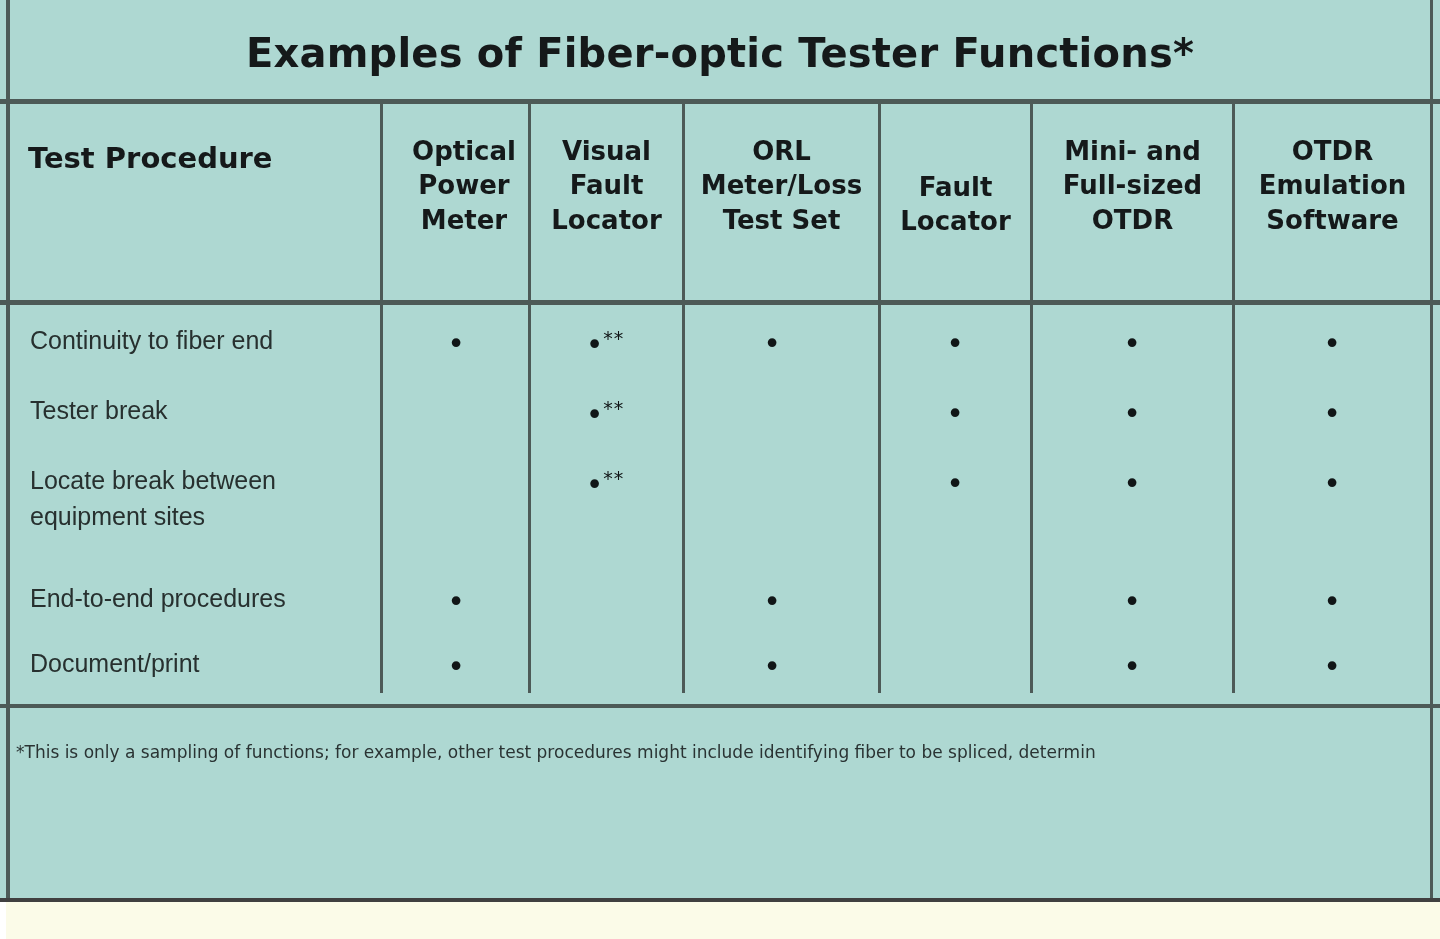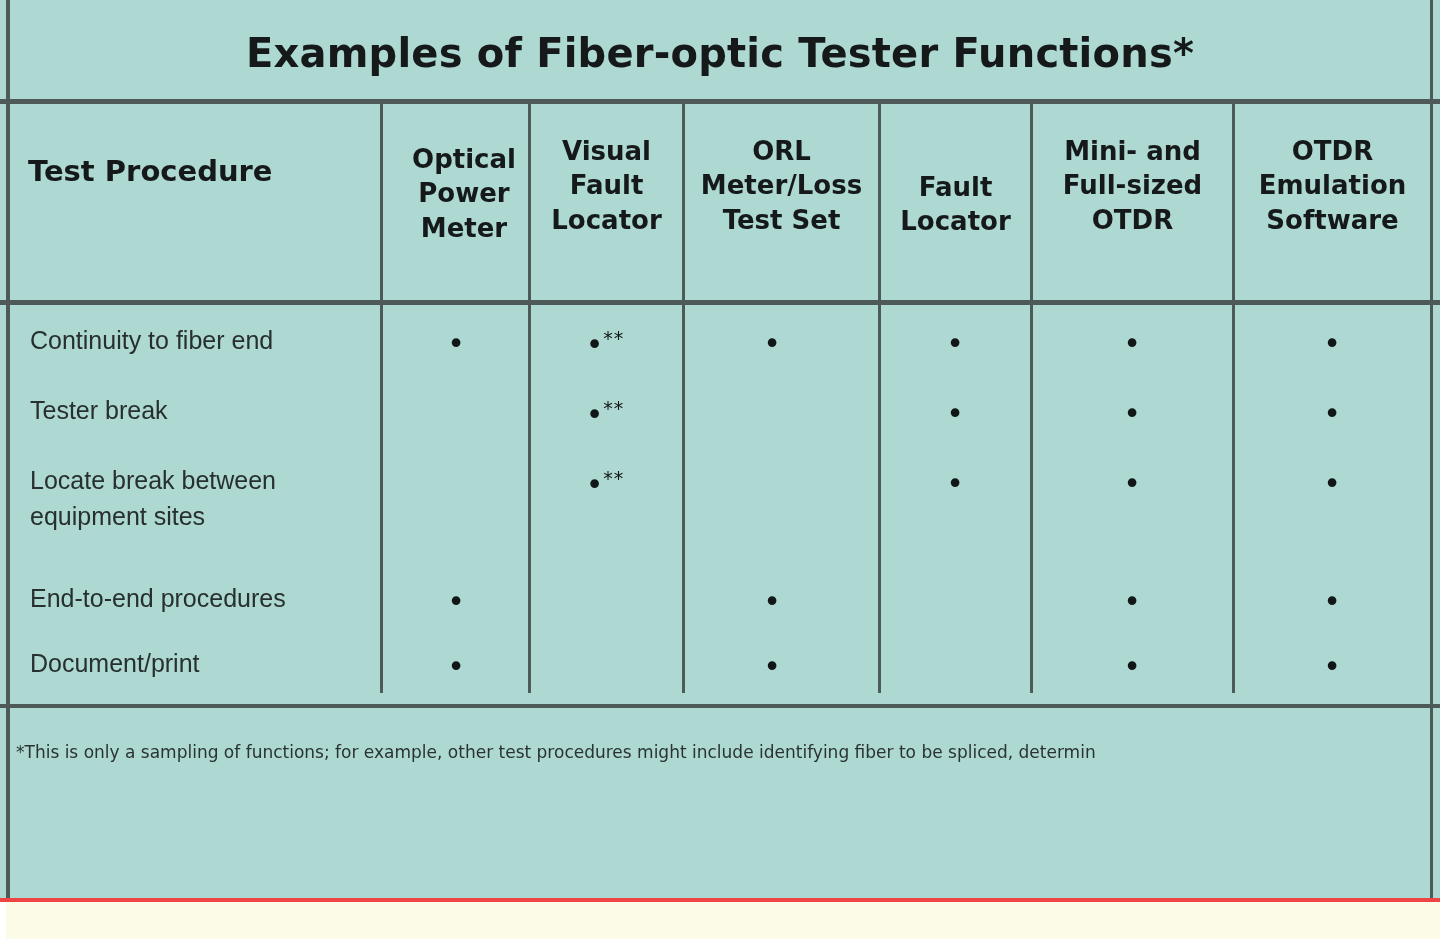--- a/index.html
+++ b/index.html
@@ -10,21 +10,21 @@
   body {
     width: 1440px;
     height: 939px;
     font-family: "Liberation Sans", sans-serif;
     overflow: hidden;
   }
   #page {
     position: relative;
     width: 1440px;
     height: 939px;
-    background: #ef4444;
+    background: #404040;
   }
   
   .panel {
     position: absolute;
     left: 0;
     top: 0;
     width: 1440px;
     height: 898px;
     background: #aed8d2;
     box-sizing: border-box;
@@ -128,21 +128,21 @@
     text-align: center;
     font-size: 26px;
     font-weight: bold;
     line-height: 1.32;
     color: #15191a;
     font-family: "DejaVu Sans", sans-serif;
   }
   .hdr-first {
     justify-content: flex-start;
     padding-left: 18px;
-    padding-top: 48px;
+    padding-top: 35px;
   }
   .hdr-first .hdr-text {
     text-align: left;
     font-size: 29px;
   }
 
   
   .body-area {
     position: absolute;
     top: 201px;
@@ -228,21 +228,21 @@
       <div class="vsep" style="left:518px;"></div>
       <div class="vsep" style="left:672px;"></div>
       <div class="vsep" style="left:868px;"></div>
       <div class="vsep" style="left:1020px;"></div>
       <div class="vsep" style="left:1222px;"></div>
 
       <div class="hdr hdr-first" style="left:0px;width:370px;">
         <div class="hdr-text nl">Test Procedure</div>
       </div>
 
-      <div class="hdr" style="left:373px;width:162px;margin-top:8px;">
+      <div class="hdr" style="left:373px;width:162px;">
         <div class="hdr-text nl">Optical<br>Power<br>Meter</div>
       </div>
 
       <div class="hdr" style="left:521px;width:151px;">
         <div class="hdr-text nl">Visual<br>Fault<br>Locator</div>
       </div>
 
       <div class="hdr" style="left:675px;width:193px;border-radius:20px;">
         <div class="hdr-text nl">ORL<br>Meter/Loss<br>Test Set</div>
       </div>

